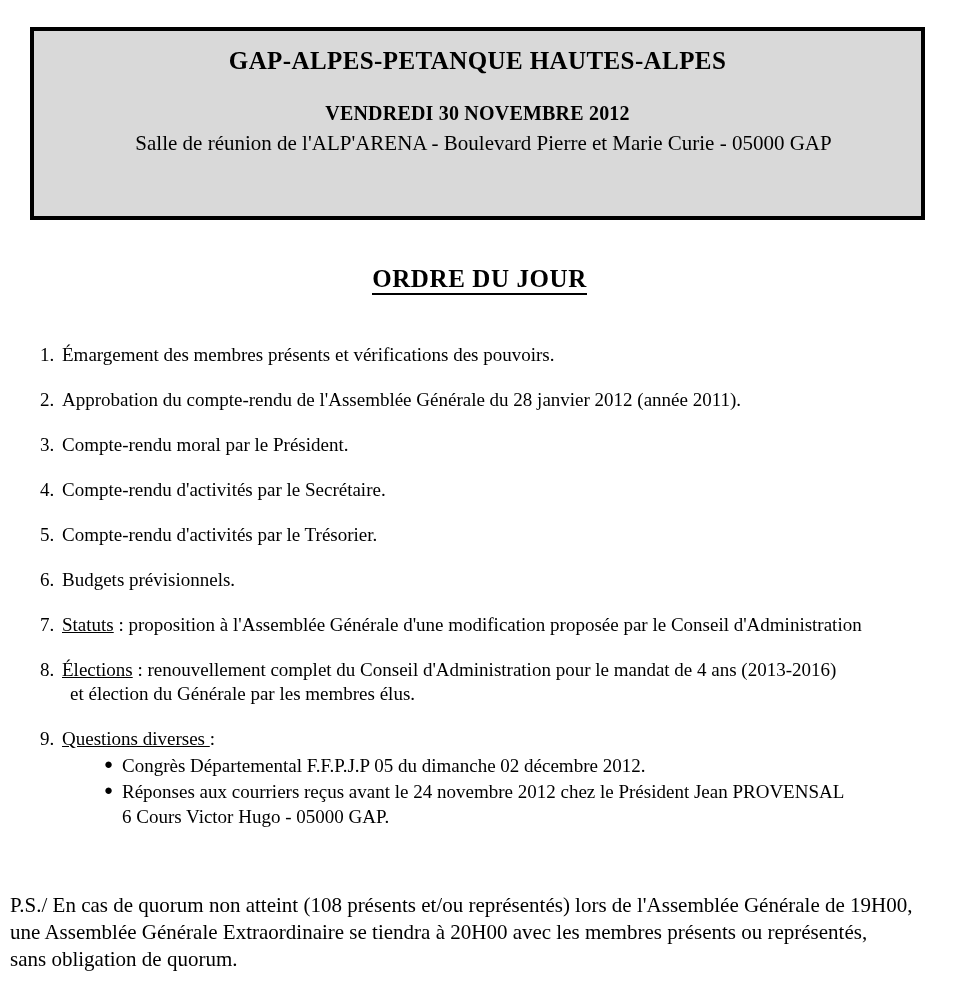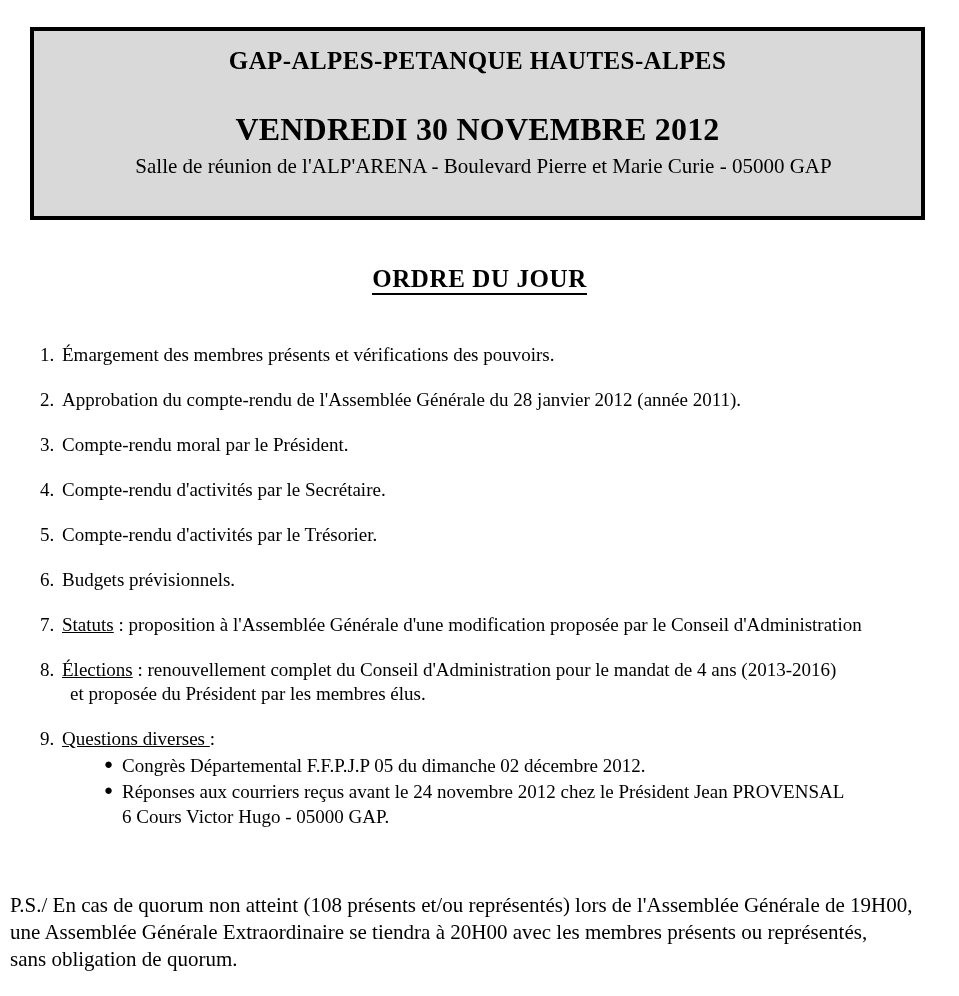--- a/index.html
+++ b/index.html
@@ -33,24 +33,24 @@
     padding-top: 14px;
   }
   .org-title {
     font-size: 25px;
     font-weight: bold;
     letter-spacing: 0.4px;
     line-height: 32px;
     text-align: center;
   }
   .meeting-date {
-    font-size: 32px;
+    font-size: 20px;
     font-weight: bold;
     letter-spacing: 0.2px;
-    margin-top: 34px;
+    margin-top: 25px;
     text-align: left;
   }
   .venue {
     font-size: 21px;
     font-weight: normal;
     margin-top: 6px;
     text-align: center;
     margin-left: 12px;
   }
 
@@ -181,21 +181,21 @@
     <span class="body">Budgets prévisionnels.</span>
   </div>
 
   <div class="agenda-item">
     <span class="num">7.</span>
     <span class="body"><span class="u">Statuts</span><span> : proposition à l'Assemblée Générale d'une modification proposée par le Conseil d'Administration</span></span>
   </div>
 
   <div class="agenda-item">
     <span class="num">8.</span>
-    <span class="body"><span class="u">Élections</span><span> : renouvellement complet du Conseil d'Administration pour le mandat de 4 ans (2013-2016)</span><span class="cont">et proposée du Président par les membres élus.</span></span>
+    <span class="body"><span class="u">Élections</span><span> : renouvellement complet du Conseil d'Administration pour le mandat de 4 ans (2013-2016)</span><span class="cont">et élection du Générale par les membres élus.</span></span>
   </div>
 
   <div class="agenda-item">
     <span class="num">9.</span>
     <span class="body">
       <span class="u">Questions diverses </span><span>:</span>
       <ul class="sub-list">
         <li>
           <span class="bullet">●</span>
           <span>Congrès Départemental F.F.P.J.P 05 du dimanche 02 décembre 2012.</span>

